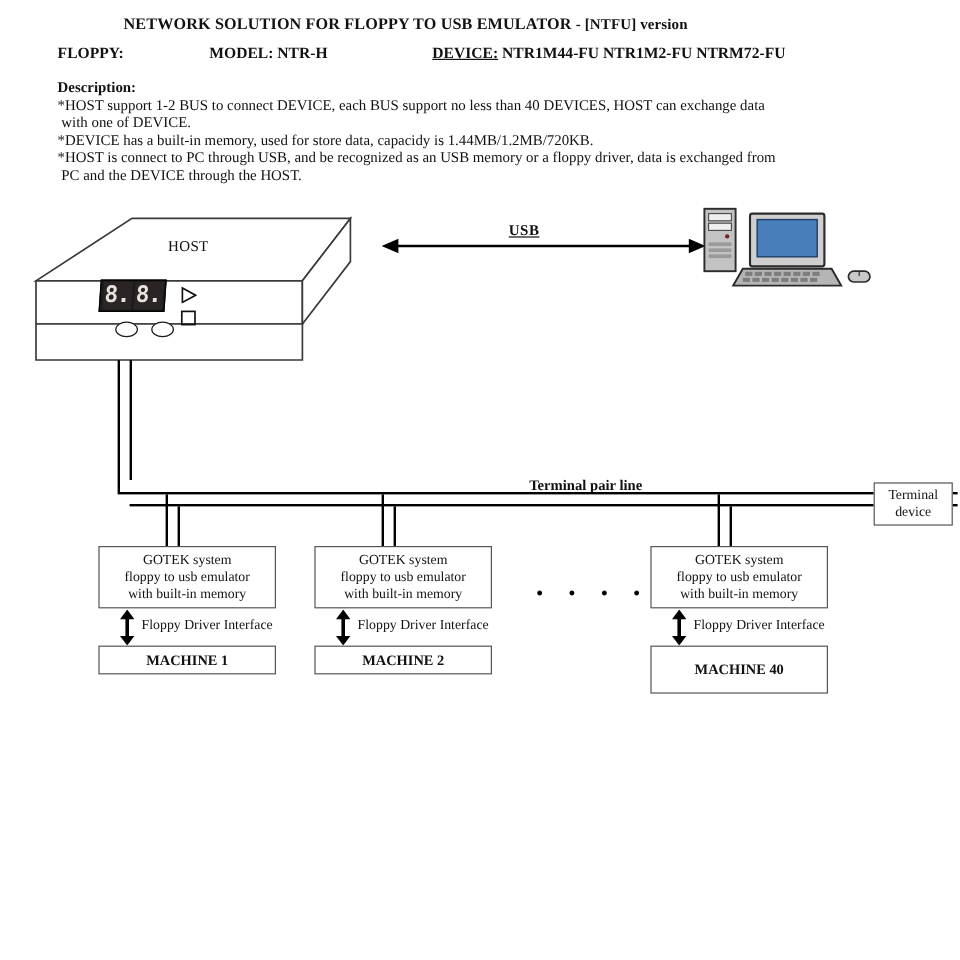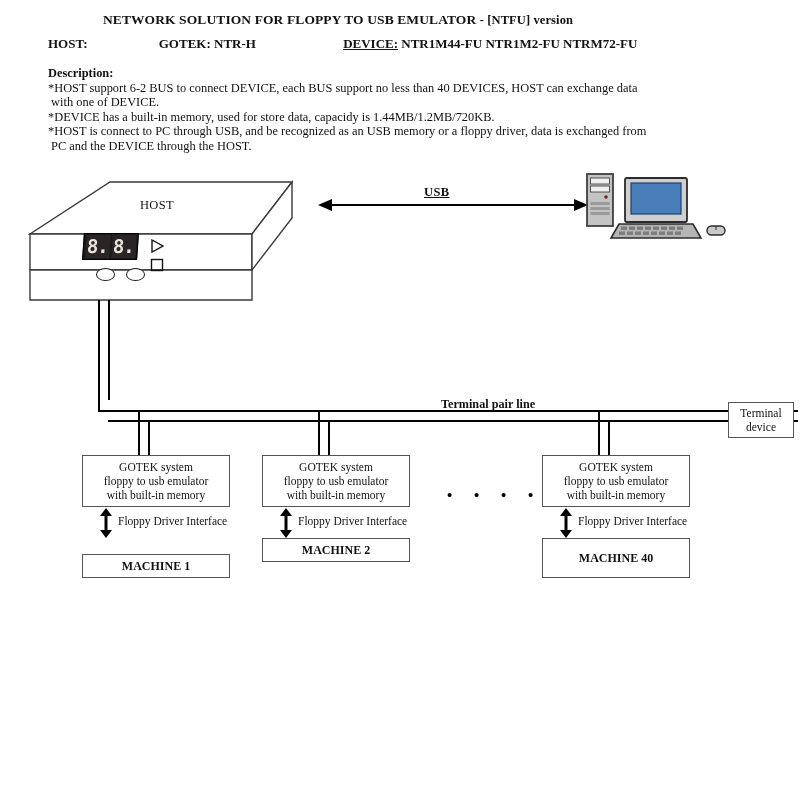--- a/index.html
+++ b/index.html
@@ -155,30 +155,30 @@
 <body>
 
 <div id="page">
 
   <div class="title">
     <span>NETWORK SOLUTION FOR FLOPPY TO USB EMULATOR</span>
     <span class="ver">- [NTFU] version</span>
   </div>
 
   <div class="modelrow">
-    <span class="lbl-model">HOST:</span>
-    <span class="lbl-host">GOTEK:</span>
+    <span class="lbl-model">FLOPPY:</span>
+    <span class="lbl-host">MODEL:</span>
     <span class="host-val">NTR-H</span>
     <span class="lbl-dev">DEVICE:</span>
     <span class="dev-val">NTR1M44-FU  NTR1M2-FU  NTRM72-FU</span>
   </div>
 
   <div class="desc">
     <p class="hdr">Description:</p>
-    <p>*HOST support 6-2 BUS to connect DEVICE, each BUS support no less than 40 DEVICES, HOST can exchange data
+    <p>*HOST support 1-2 BUS to connect DEVICE, each BUS support no less than 40 DEVICES, HOST can exchange data
  with one of DEVICE.</p>
     <p>*DEVICE has a built-in memory, used for store data, capacidy is 1.44MB/1.2MB/720KB.</p>
     <p>*HOST is connect to PC through USB, and be recognized as an USB memory or a floppy driver, data is exchanged from
  PC and the DEVICE through the HOST.</p>
   </div>
 
   <div id="host-device">
     <svg width="290" height="132" viewBox="0 0 290 132">
 
       <polygon points="90,4 272,4 232,56 10,56" fill="#ffffff" stroke="#3a3a3a" stroke-width="1.4"></polygon>
@@ -286,21 +286,21 @@
 with built-in memory</span>
   </div>
   <div class="arrow-vert" style="left:98px; top:508px;">
     <svg width="16" height="30" viewBox="0 0 16 30">
       <line x1="8" y1="5" x2="8" y2="25" stroke="#000" stroke-width="3"></line>
       <polygon points="8,0 14,8 2,8" fill="#000"></polygon>
       <polygon points="8,30 14,22 2,22" fill="#000"></polygon>
     </svg>
   </div>
   <div class="fdi-label" style="left:118px; top:515px;">Floppy Driver Interface</div>
-  <div class="box machine-box" style="left:82px; top:554px; width:148px; height:24px;">
+  <div class="box machine-box" style="left:82px; top:538px; width:148px; height:24px;">
     <span>MACHINE 1</span>
   </div>
 
   <div class="box" style="left:262px; top:455px; width:148px; height:52px; white-space:pre-line;">
     <span>GOTEK system
 floppy to usb emulator
 with built-in memory</span>
   </div>
   <div class="arrow-vert" style="left:278px; top:508px;">
     <svg width="16" height="30" viewBox="0 0 16 30">

